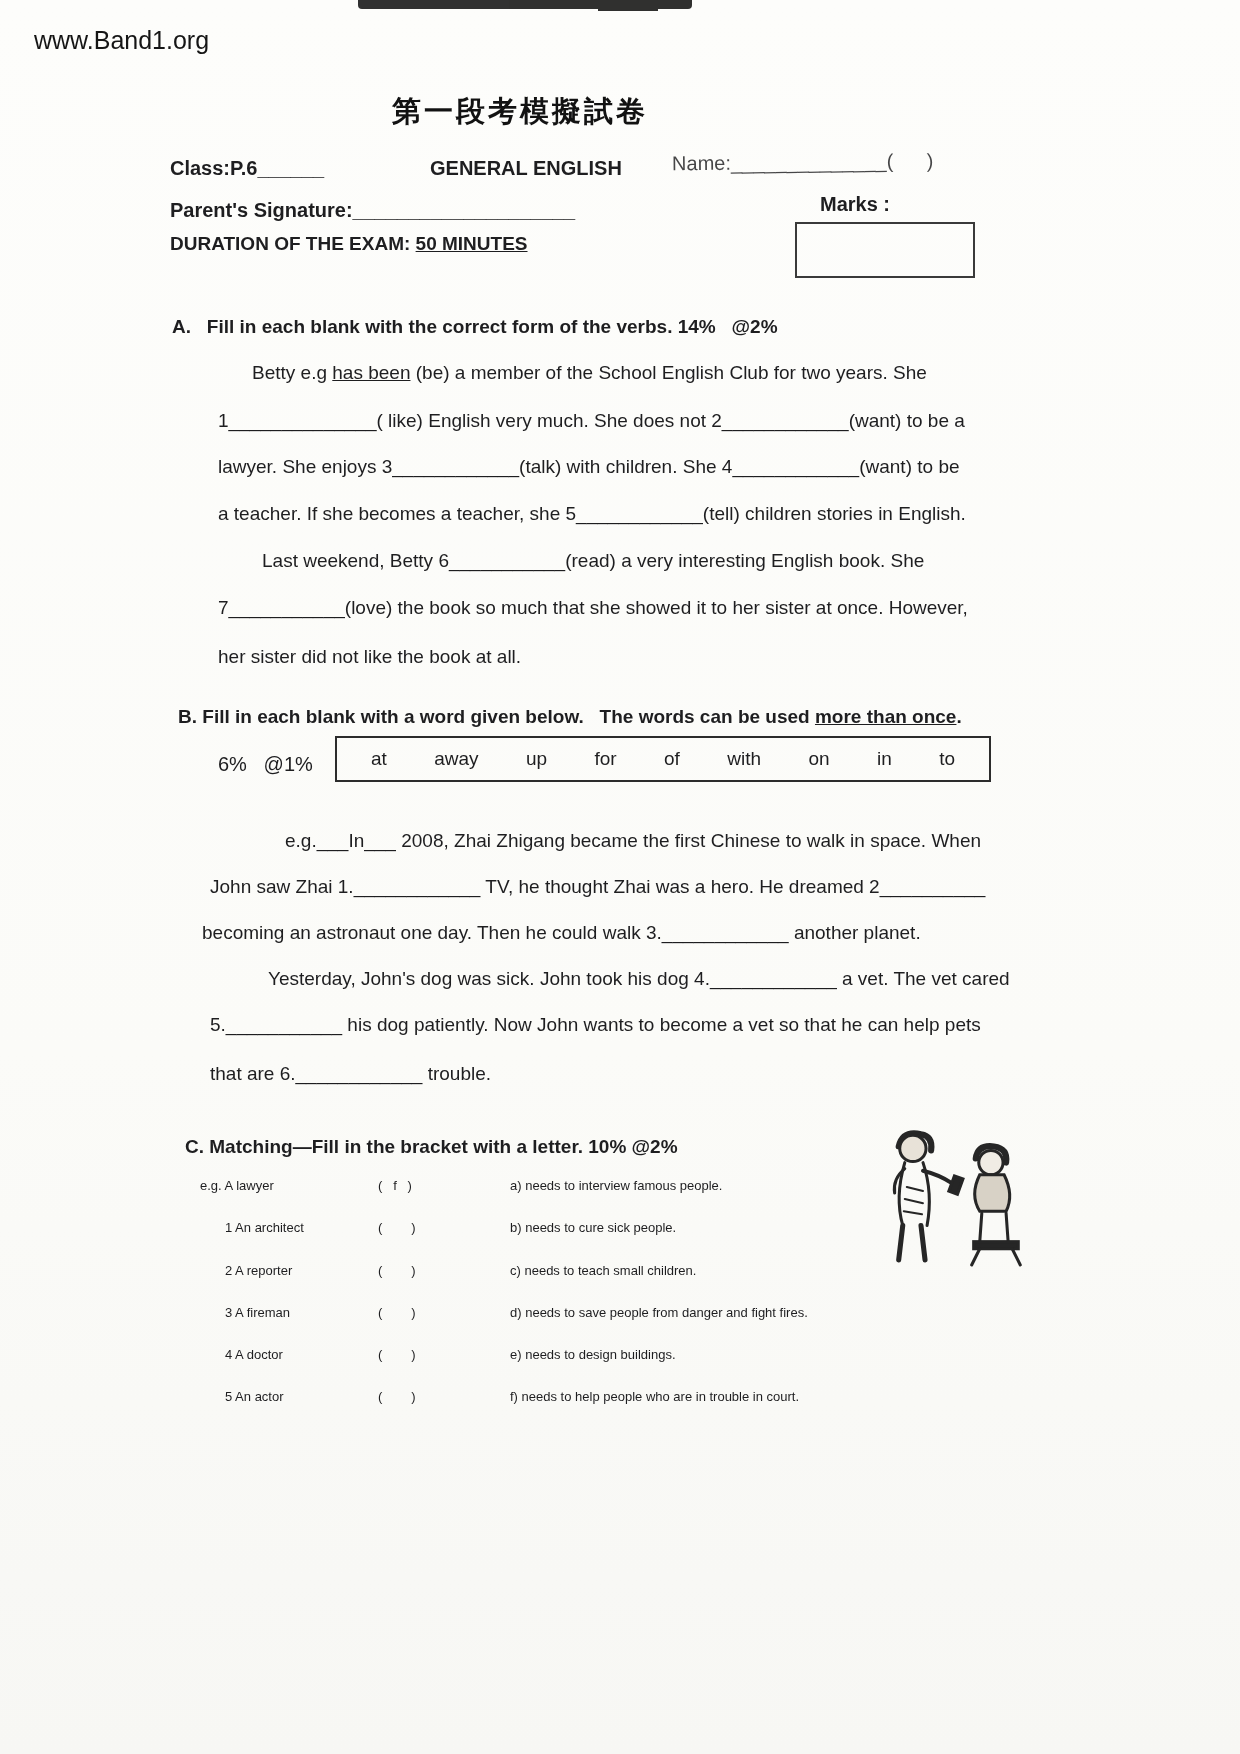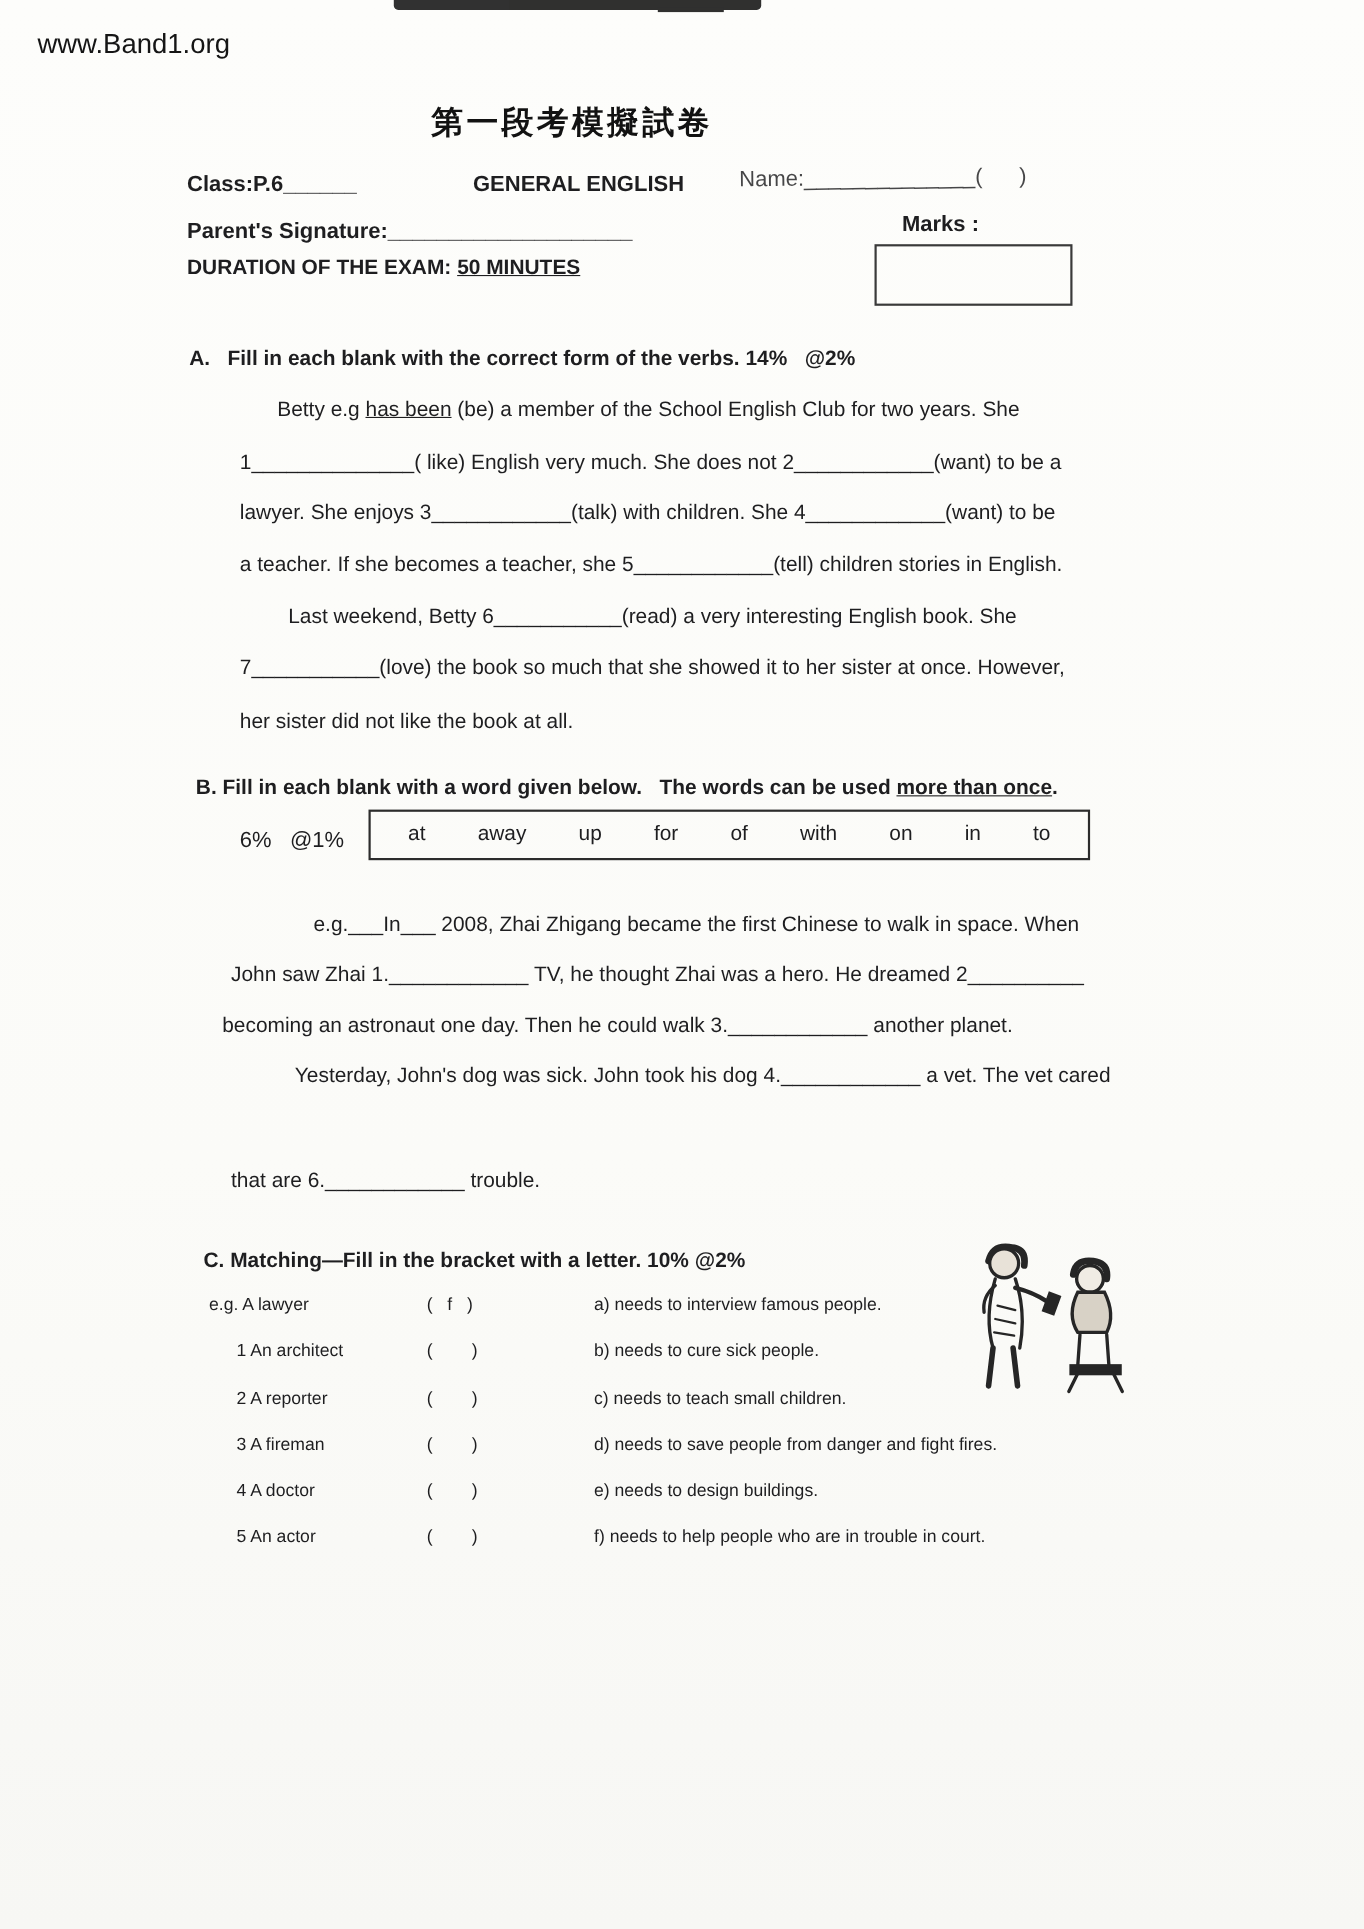--- a/index.html
+++ b/index.html
@@ -19,21 +19,21 @@
   .top-smudge { position:absolute; left:358px; top:0; width:334px; height:9px;
     background:#141414; opacity:.88; border-radius:0 0 4px 4px; }
   .top-smudge:after { content:""; position:absolute; left:240px; top:7px; width:60px; height:4px; background:#141414; }
   .title { position:absolute; left:300px; top:92px; width:440px; text-align:center;
     font-size:29px; font-weight:600; letter-spacing:3px; color:#121212; }
   .marks-box { position:absolute; left:795px; top:222px; width:180px; height:56px;
     border:2px solid #3a3a3a; background:transparent; }
   .word-box { position:absolute; left:335px; top:736px; width:656px; height:46px;
     border:2px solid #2c2c2c; display:flex; align-items:center;
     justify-content:space-between; padding:0 34px; font-size:19px; }
-  .match-row { position:absolute; left:190px; display:flex; font-size:16px; white-space:pre;gap:20px; }
+  .match-row { position:absolute; left:200px; display:flex; font-size:13px; white-space:pre; }
   .mi { width:178px; }
   .mi.num { padding-left:25px; }
   .mb { width:132px; }
   .illus { position:absolute; left:876px; top:1116px; width:168px; height:152px; }
   .faded { opacity:.82; transform:rotate(-.6deg); }
 </style>
 </head>
 <body>
 
 <div class="page">
@@ -71,20 +71,21 @@
     <span>of</span>
     <span>with</span>
     <span>on</span>
     <span>in</span>
     <span>to</span>
   </div>
   <div class="abs fs19" style="left:285px;top:830px">e.g.___In___ 2008, Zhai Zhigang became the first Chinese to walk in space. When</div>
   <div class="abs fs19" style="left:210px;top:876px">John saw Zhai 1.____________ TV, he thought Zhai was a hero. He dreamed 2__________</div>
   <div class="abs fs19" style="left:202px;top:922px">becoming an astronaut one day. Then he could walk 3.____________ another planet.</div>
   <div class="abs fs19" style="left:268px;top:968px">Yesterday, John's dog was sick. John took his dog 4.____________ a vet. The vet cared</div>
+  <div class="abs fs19" style="left:210px;top:1014px">5.___________ his dog patiently. Now John wants to become a vet so that he can help pets</div>
   <div class="abs fs19" style="left:210px;top:1063px">that are 6.____________ trouble.</div>
 
   <div class="abs bold fs19" style="left:185px;top:1136px">C. Matching—Fill in the bracket with a letter. 10% @2%</div>
 
   <div class="match-row" style="top:1178px">
     <span class="mi">e.g. A lawyer</span>
     <span class="mb">(   f   )</span>
     <span class="mo">a) needs to interview famous people.</span>
   </div>
   <div class="match-row" style="top:1220px">

